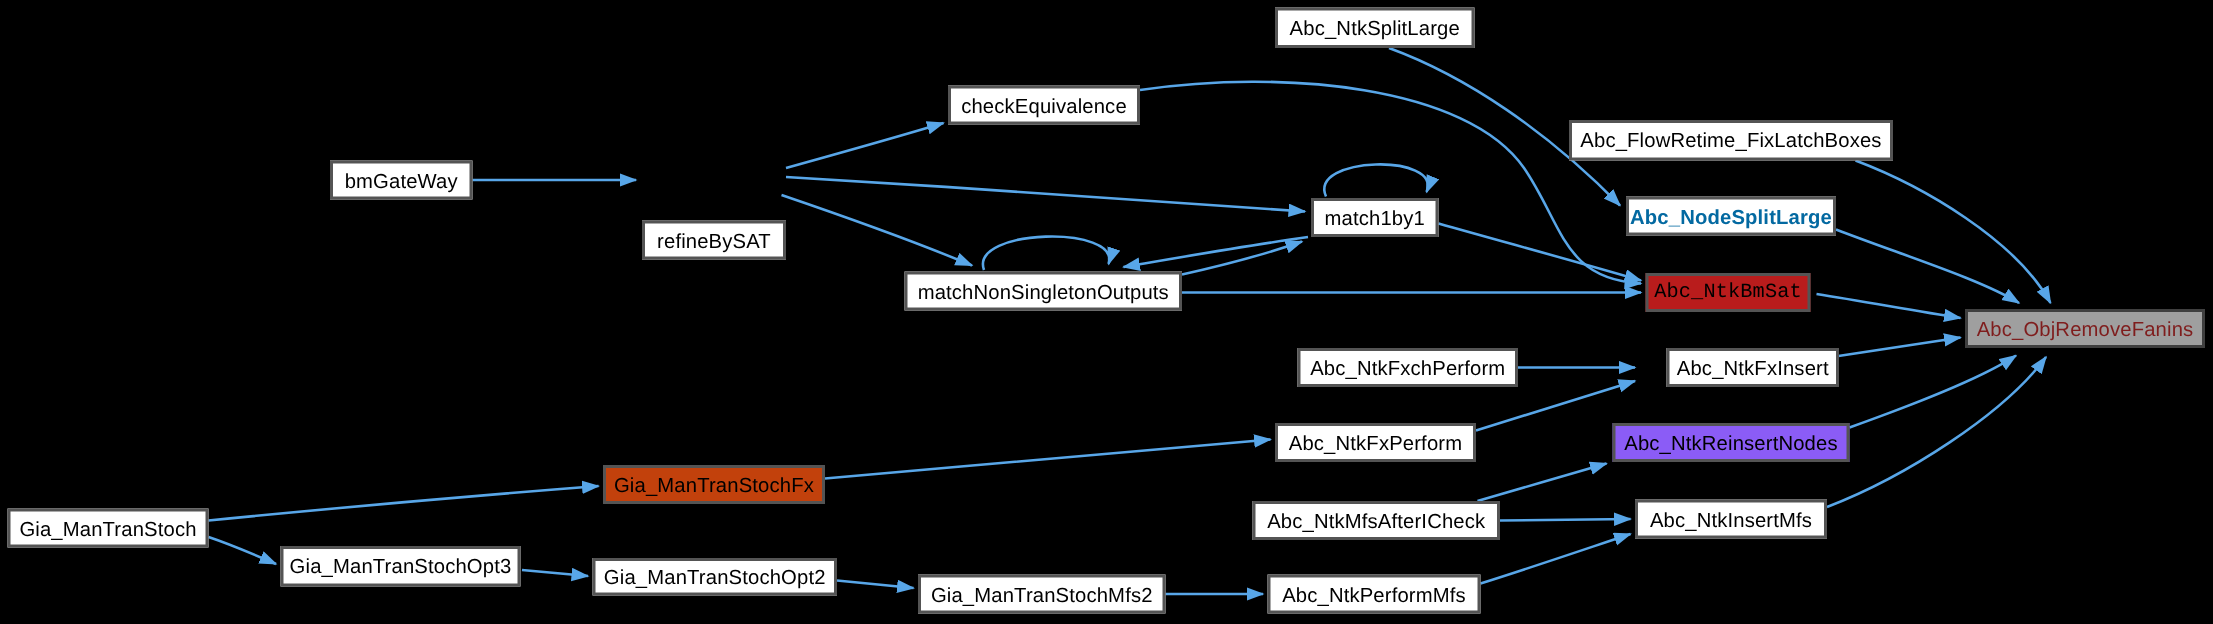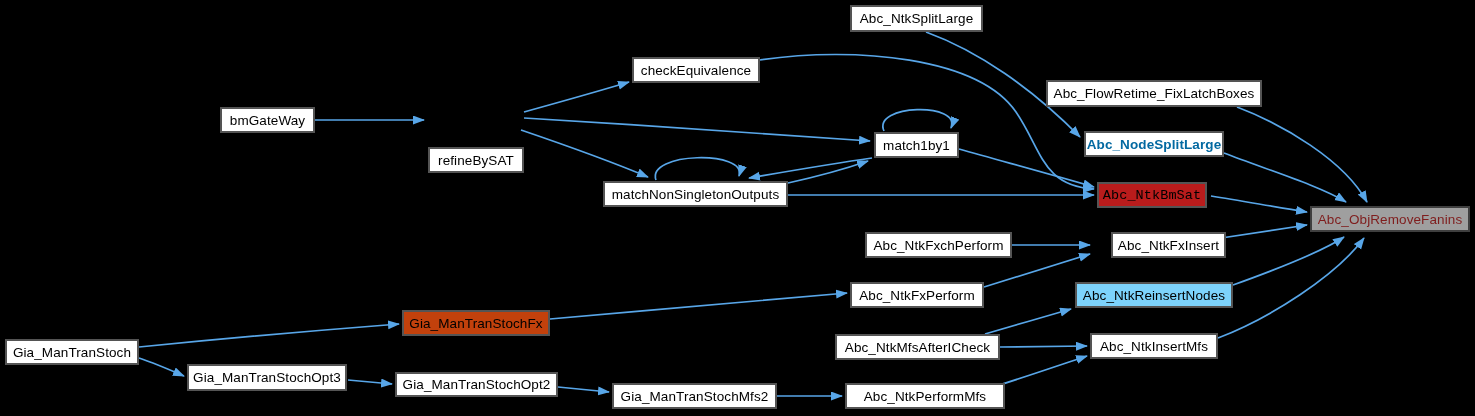--- a/index.html
+++ b/index.html
@@ -68,22 +68,22 @@
     <div class="gnode" style="left: 220px; top: 107px; width: 95px; height: 26px; background: rgb(255, 255, 255); border: 2px solid rgb(84, 84, 84); color: rgb(0, 0, 0);">bmGateWay</div>
     <div class="gnode" style="left: 428px; top: 107px; width: 96px; height: 26px; background: rgb(255, 255, 255); border: 2px solid rgb(84, 84, 84); color: rgb(0, 0, 0); margin-top: 40px;">refineBySAT</div>
     <div class="gnode" style="left: 874px; top: 132px; width: 85px; height: 26px; background: rgb(255, 255, 255); border: 2px solid rgb(84, 84, 84); color: rgb(0, 0, 0);">match1by1</div>
     <div class="gnode" style="left: 1084px; top: 131px; width: 140px; height: 26px; background: rgb(255, 255, 255); border: 2px solid rgb(84, 84, 84); color: #0369a1; font-weight: bold;">Abc_NodeSplitLarge</div>
     <div class="gnode" style="left: 603px; top: 181px; width: 185px; height: 26px; background: rgb(255, 255, 255); border: 2px solid rgb(84, 84, 84); color: rgb(0, 0, 0);">matchNonSingletonOutputs</div>
     <div class="gnode" style="left: 1097px; top: 182px; width: 110px; height: 26px; background: #b91c1c; border: 2px solid rgb(84, 84, 84); color: rgb(0, 0, 0); font-family: Liberation Mono, monospace;">Abc_NtkBmSat</div>
     <div class="gnode" style="left: 1310px; top: 206px; width: 160px; height: 26px; background: rgb(159, 159, 159); border: 2px solid rgb(63, 63, 63); color: #7f1d1d;">Abc_ObjRemoveFanins</div>
     <div class="gnode" style="left: 843px; top: 232px; width: 147px; height: 26px; background: rgb(255, 255, 255); border: 2px solid rgb(84, 84, 84); color: rgb(0, 0, 0); margin-left: 22px;">Abc_NtkFxchPerform</div>
     <div class="gnode" style="left: 1093px; top: 232px; width: 115px; height: 26px; background: rgb(255, 255, 255); border: 2px solid rgb(84, 84, 84); color: rgb(0, 0, 0); margin-left: 18px;">Abc_NtkFxInsert</div>
     <div class="gnode" style="left: 850px; top: 282px; width: 134px; height: 26px; background: rgb(255, 255, 255); border: 2px solid rgb(84, 84, 84); color: rgb(0, 0, 0);">Abc_NtkFxPerform</div>
-    <div class="gnode" style="left: 1075px; top: 282px; width: 158px; height: 26px; background: #7dd3fc; border: 2px solid rgb(84, 84, 84); color: rgb(0, 0, 0);">Abc_NtkReinsertNodes</div>
+    <div class="gnode" style="left: 1075px; top: 282px; width: 158px; height: 26px; background: #8b5cf6; border: 2px solid rgb(84, 84, 84); color: rgb(0, 0, 0);">Abc_NtkReinsertNodes</div>
     <div class="gnode" style="left: 402px; top: 310px; width: 148px; height: 26px; background: #c2410c; border: 2px solid rgb(84, 84, 84); color: rgb(0, 0, 0);">Gia_ManTranStochFx</div>
     <div class="gnode" style="left: 835px; top: 334px; width: 165px; height: 26px; background: rgb(255, 255, 255); border: 2px solid rgb(84, 84, 84); color: rgb(0, 0, 0);">Abc_NtkMfsAfterICheck</div>
     <div class="gnode" style="left: 1090px; top: 333px; width: 128px; height: 26px; background: rgb(255, 255, 255); border: 2px solid rgb(84, 84, 84); color: rgb(0, 0, 0);">Abc_NtkInsertMfs</div>
     <div class="gnode" style="left: 5px; top: 339px; width: 134px; height: 26px; background: rgb(255, 255, 255); border: 2px solid rgb(84, 84, 84); color: rgb(0, 0, 0);">Gia_ManTranStoch</div>
     <div class="gnode" style="left: 187px; top: 364px; width: 160px; height: 27px; background: rgb(255, 255, 255); border: 2px solid rgb(84, 84, 84); color: rgb(0, 0, 0);">Gia_ManTranStochOpt3</div>
     <div class="gnode" style="left: 395px; top: 372px; width: 163px; height: 25px; background: rgb(255, 255, 255); border: 2px solid rgb(84, 84, 84); color: rgb(0, 0, 0);">Gia_ManTranStochOpt2</div>
     <div class="gnode" style="left: 612px; top: 383px; width: 165px; height: 26px; background: rgb(255, 255, 255); border: 2px solid rgb(84, 84, 84); color: rgb(0, 0, 0);">Gia_ManTranStochMfs2</div>
-    <div class="gnode" style="left: 845px; top: 383px; width: 160px; height: 26px; background: rgb(255, 255, 255); border: 2px solid rgb(84, 84, 84); color: rgb(0, 0, 0);">Abc_NtkPerformMfs</div>
+    <div class="gnode" style="left: 845px; top: 383px; width: 142px; height: 26px; background: rgb(255, 255, 255); border: 2px solid rgb(84, 84, 84); color: rgb(0, 0, 0);">Abc_NtkPerformMfs</div>
   </div>
 
 </body></html>

